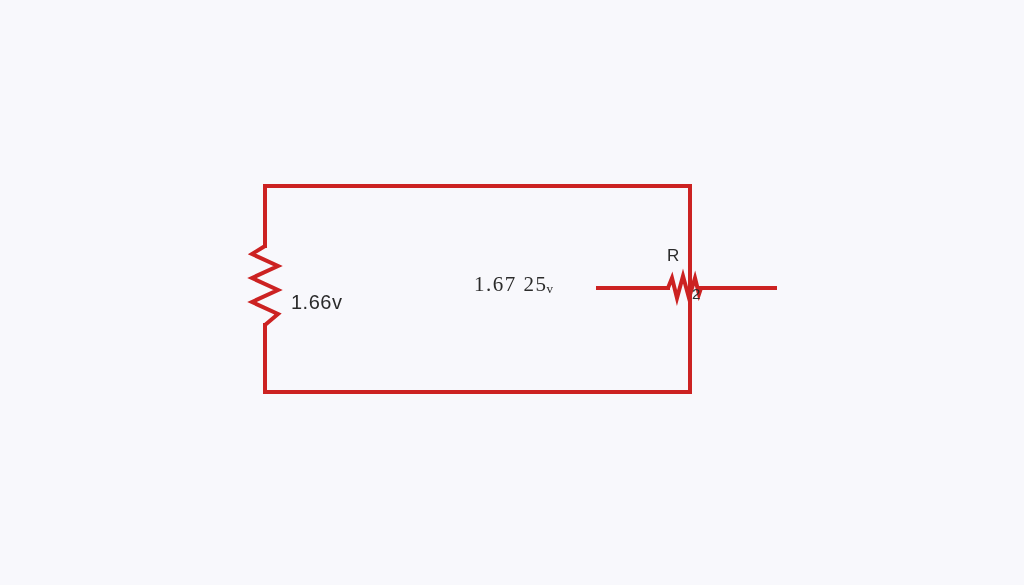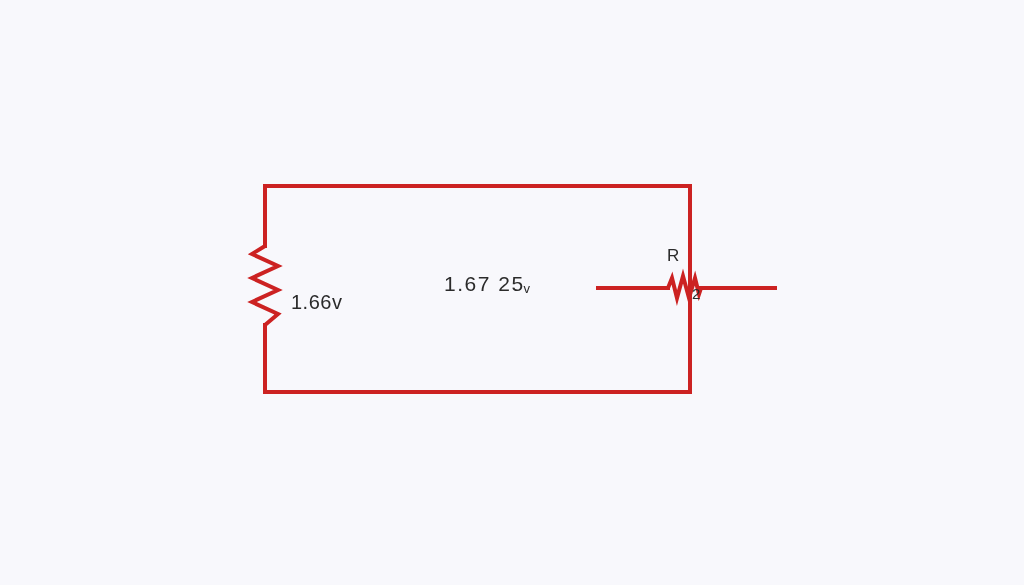--- a/index.html
+++ b/index.html
@@ -36,23 +36,24 @@
     font-family: "Liberation Sans", sans-serif;
     white-space: nowrap;
     letter-spacing: 0.5px;
   }
   #label-r1-value {
     left: 291px;
     top: 291px;
     font-size: 20px;
   }
   #label-center-value {
-    left: 444px;
+    left: 474px;
     top: 272px;
     font-size: 21px;
+    font-family: Liberation Serif, serif;
   }
   #label-center-value .main-num {
     letter-spacing: 1.5px;
   }
   #label-center-value .unit-sub {
     font-size: 13px;
     letter-spacing: 0;
     position: relative;
     top: 2px;
     margin-left: -1px;

